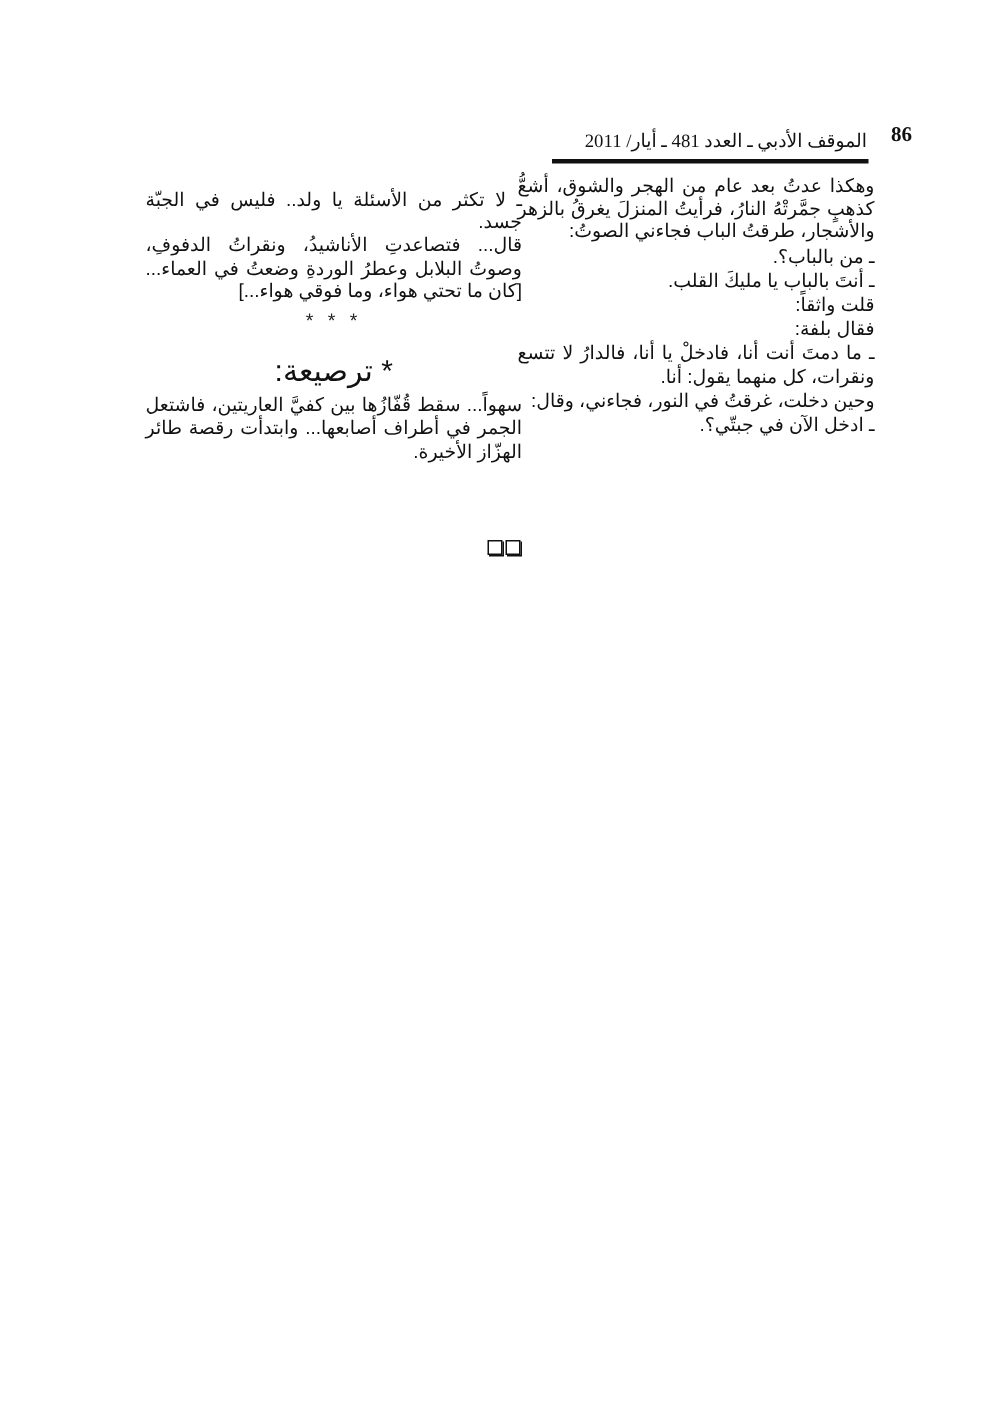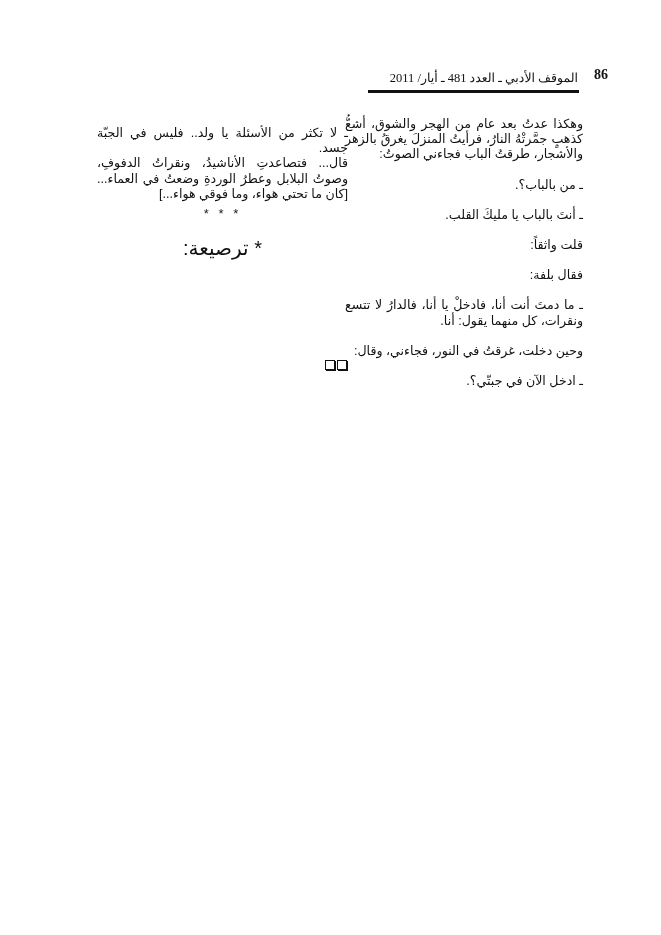--- a/index.html
+++ b/index.html
@@ -10,21 +10,21 @@
     body {
       width: 661px;
       height: 935px;
       position: relative;
       overflow: hidden;
       font-family: "Liberation Sans", "DejaVu Sans", sans-serif;
       color: #111111;
     }
     .page-header {
       position: absolute;
-      top: 66px;
+      top: 82px;
       left: 368px;
       width: 262px;
       height: 30px;
     }
     .header-title {
       position: absolute;
       left: 10px;
       top: 4px;
       width: 200px;
       direction: rtl;
@@ -66,21 +66,21 @@
     .col-left {
       left: 97px;
       top: 126px;
       width: 251px;
     }
     .para {
       margin: 0;
       padding: 0;
     }
     .para.gap {
-      margin-top: 15px;
+      margin-top: 1px;
     }
     .divider-stars {
       text-align: center;
       direction: ltr;
       font-size: 13px;
       letter-spacing: 3px;
       margin-top: 4px;
       margin-bottom: 16px;
       color: #222;
     }
@@ -124,18 +124,19 @@
   <p class="para gap">ـ ما دمتَ أنت أنا، فادخلْ يا أنا، فالدارُ لا تتسع ونقرات، كل منهما يقول: أنا.</p>
   <p class="para gap">وحين دخلت، غرقتُ في النور، فجاءني، وقال:</p>
   <p class="para gap">ـ ادخل الآن في جبتّي؟.</p>
 </div>
 
 <div class="column col-left">
   <p class="para">ـ لا تكثر من الأسئلة يا ولد.. فليس في الجبّة جسد.</p>
   <p class="para">قال... فتصاعدتِ الأناشيدُ، ونقراتُ الدفوفِ، وصوتُ البلابل وعطرُ الوردةِ وضعتُ في العماء... [كان ما تحتي هواء، وما فوقي هواء...]</p>
   <div class="divider-stars">* * *</div>
   <h2 class="section-heading">* ترصيعة:</h2>
+  <p class="para">سهواً... سقط قُفّازُها بين كفيَّ العاريتين، فاشتعل الجمر في أطراف أصابعها... وابتدأت رقصة طائر الهزّاز الأخيرة.</p>
 </div>
 
 <div class="end-mark">
   <span class="end-box"></span>
   <span class="end-box"></span>
 </div>
 
 </body></html>

